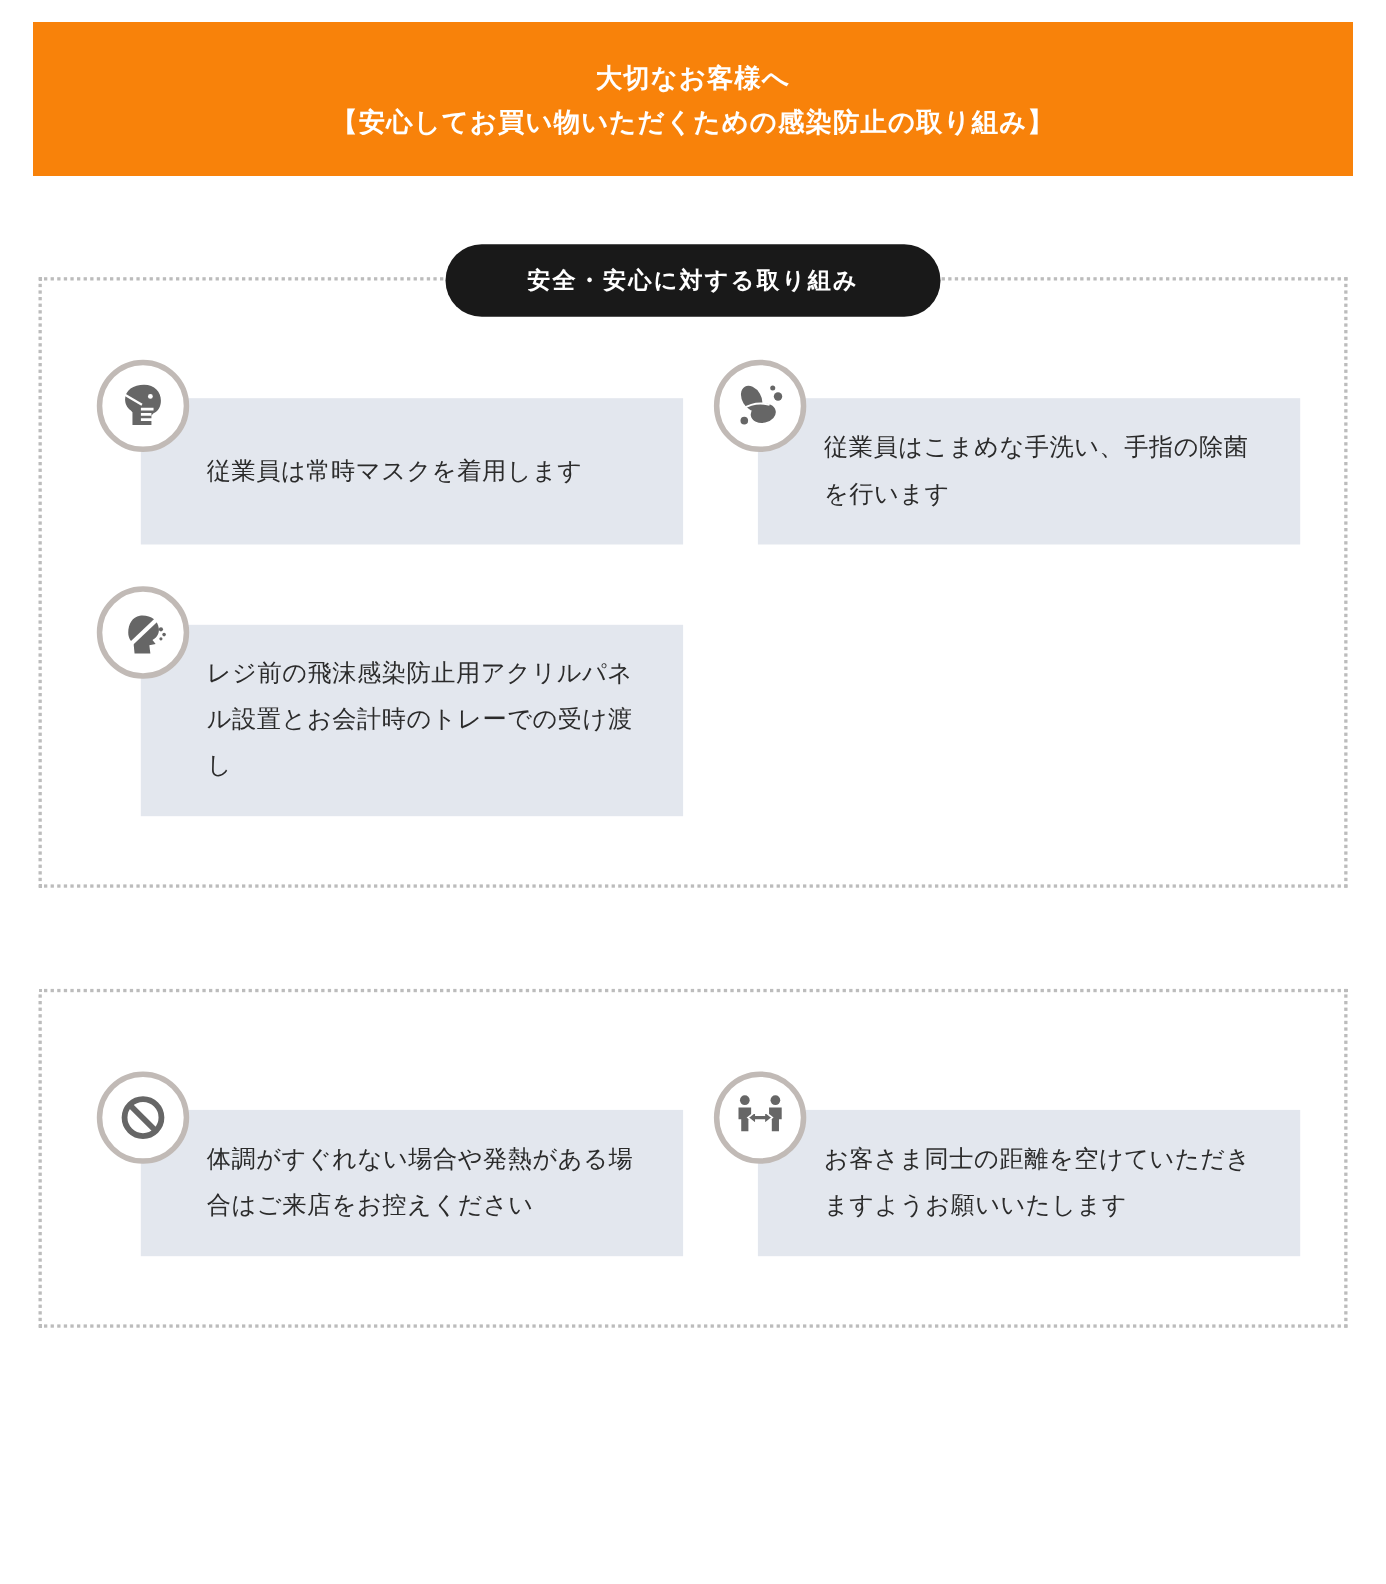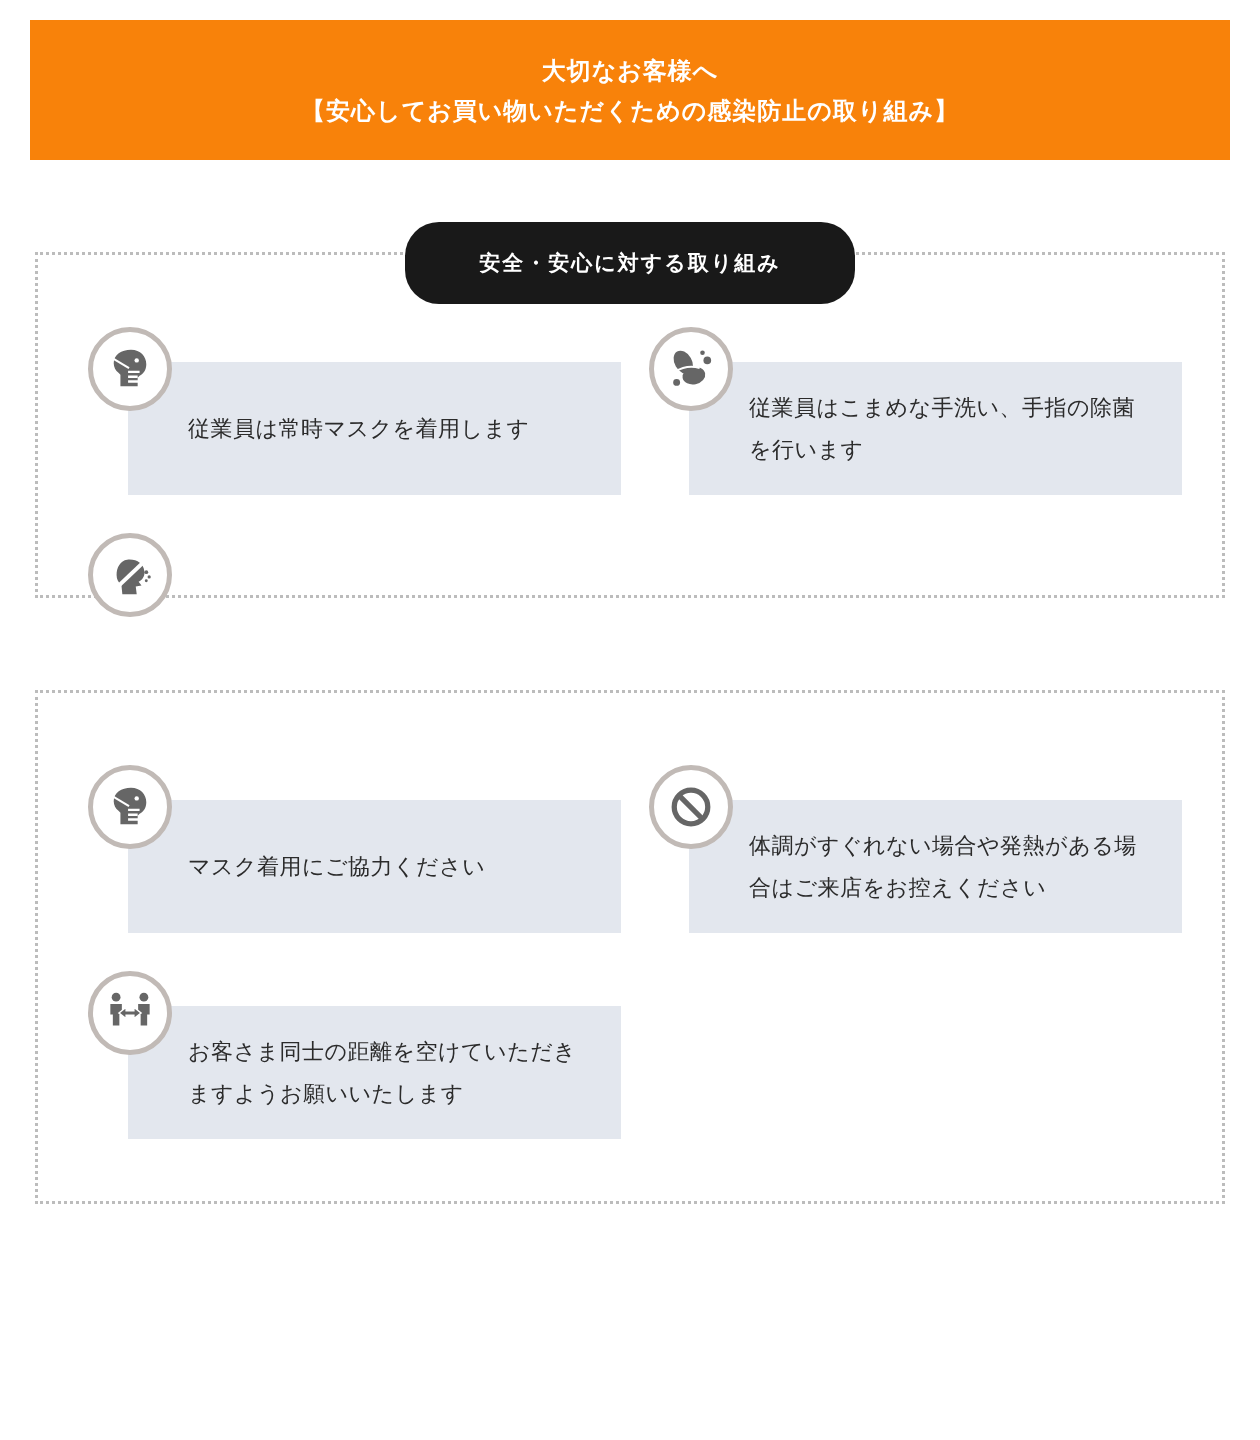--- a/index.html
+++ b/index.html
@@ -24,21 +24,21 @@
 
   
   .section{
     margin:92px 35px 0;
     border:3px dotted #bcbcbc;
     position:relative;
     padding:72px 40px 62px 50px;
   }
   .pill{
     position:absolute;top:-33px;left:50%;transform:translateX(-50%);
-    width:450px;height:82px;border-radius:34px;
+    width:450px;height:66px;border-radius:34px;
     background:#191919;
     display:flex;align-items:center;justify-content:center;
     z-index:3;
   }
   .pill-label{color:#ffffff;font-size:21px;font-weight:700;letter-spacing:2px;line-height:1;}
 
   .grid{
     display:grid;grid-template-columns:1fr 1fr;
     column-gap:28px;row-gap:38px;
   }
@@ -116,39 +116,29 @@
     <svg viewBox="0 0 48 48">
       <path fill="#666666" d="M21 8c10-1 17 4 18 12 .7 5-2 9-6 11l3 4-6 1 1 8H16l-1-10c-3-2-5-5-5-10 0-8 4-15 11-16z"></path>
       <g fill="#666666">
         <circle cx="41" cy="21" r="2"></circle>
         <circle cx="44" cy="26" r="1.7"></circle>
         <circle cx="41" cy="30" r="1.5"></circle>
       </g>
       <line x1="5" y1="42" x2="43" y2="6" stroke="#fff" stroke-width="4"></line>
     </svg>
             </div>
+    <div class="text-box">
+      <p class="item-text">レジ前の飛沫感染防止用アクリルパネル設置とお会計時のトレーでの受け渡し</p>
+    </div>
   </div>
 </div>
   </section>
 
   <section class="section">
     <div class="grid">
-  <div class="item">
-    <div class="icon-circle">
-    <svg viewBox="0 0 48 48">
-      <path fill="#666666" d="M25 4c10 0 16 7 16 15 0 6-3 10-7 12l-2 2v9H14V30l-2-2c-3-2-5-6-5-10C7 9 15 4 25 4z"></path>
-      <circle cx="31" cy="15" r="2.3" fill="#fff"></circle>
-      <path d="M6 13 L23 23" stroke="#fff" stroke-width="2.2" fill="none"></path>
-      <path d="M22 27h12M22 32h10M22 37h12" stroke="#fff" stroke-width="2.6" fill="none"></path>
-    </svg>
-            </div>
-    <div class="text-box">
-      <p class="item-text">マスク着用にご協力ください</p>
-    </div>
-  </div>
 
 
   <div class="item">
     <div class="icon-circle">
     <svg viewBox="0 0 48 48">
       <circle cx="24" cy="24" r="17.5" fill="none" stroke="#666666" stroke-width="5.5"></circle>
       <line x1="12" y1="12.5" x2="35.5" y2="36" stroke="#666666" stroke-width="5.5"></line>
     </svg>
             </div>
     <div class="text-box">

